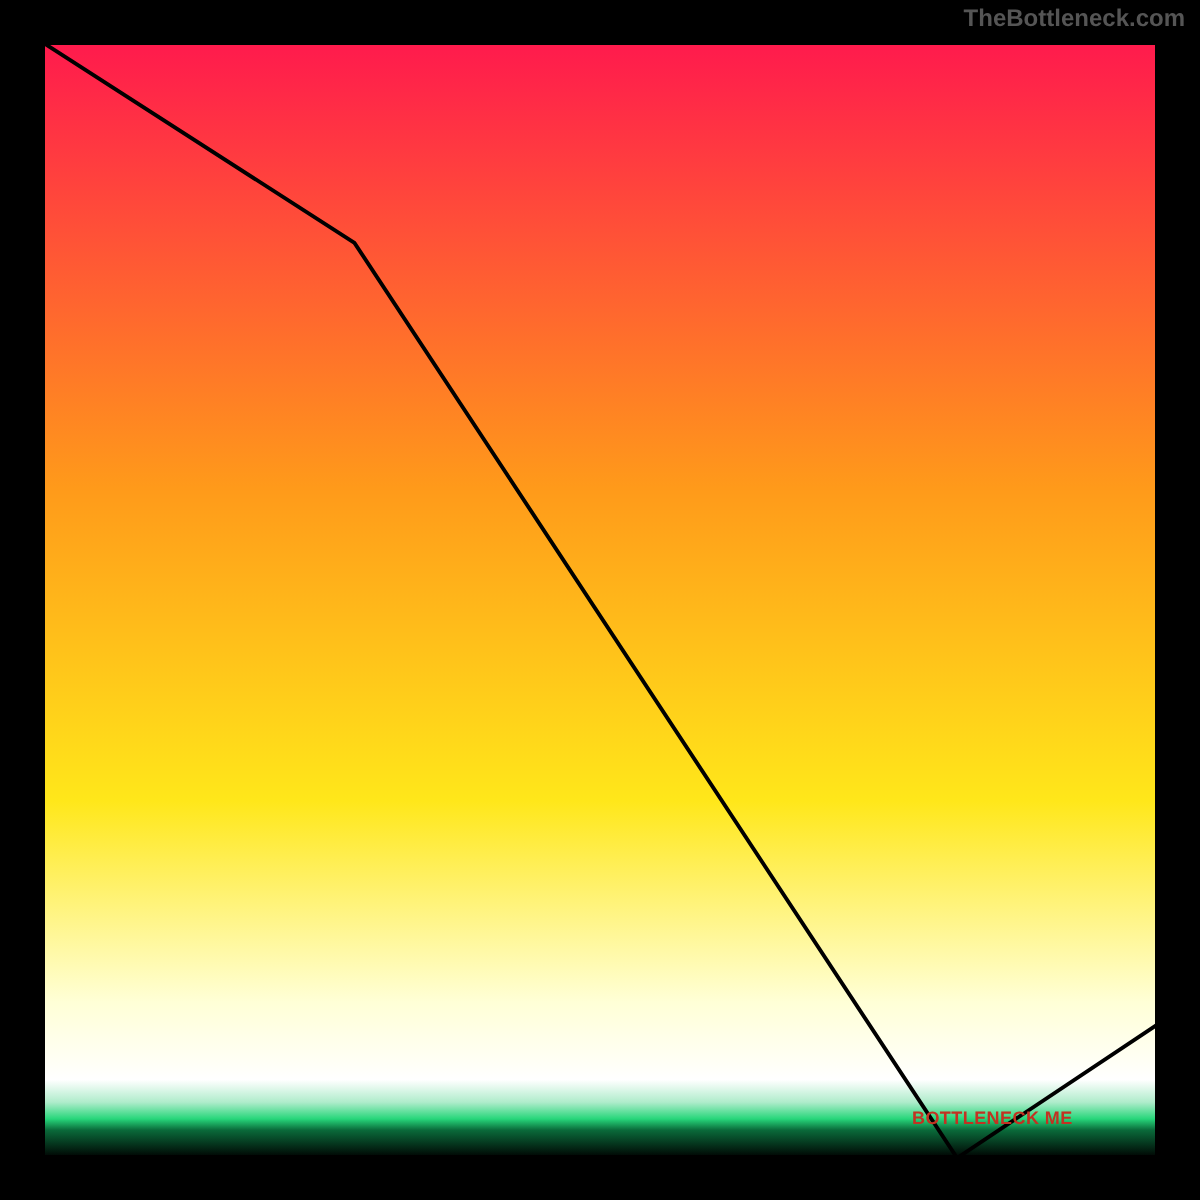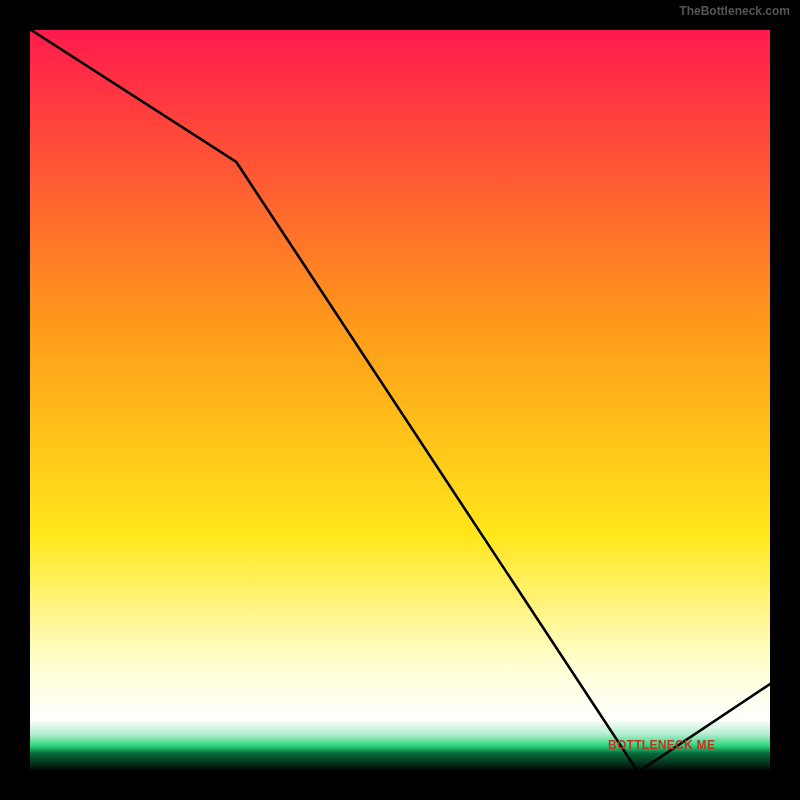--- a/index.html
+++ b/index.html
@@ -13,21 +13,21 @@
   }
   .stage {
     position: relative;
     width: 800px;
     height: 800px;
   }
   .attrib {
     position: absolute;
     top: 4px;
     right: 10px;
-    font-size: 12px;
+    font-size: 16px;
     font-weight: 700;
     color: #555;
   }
   .plotframe {
     position: absolute;
     left: 28px;
     top: 28px;
     width: 744px;
     height: 744px;
     background: #f0abfc;

